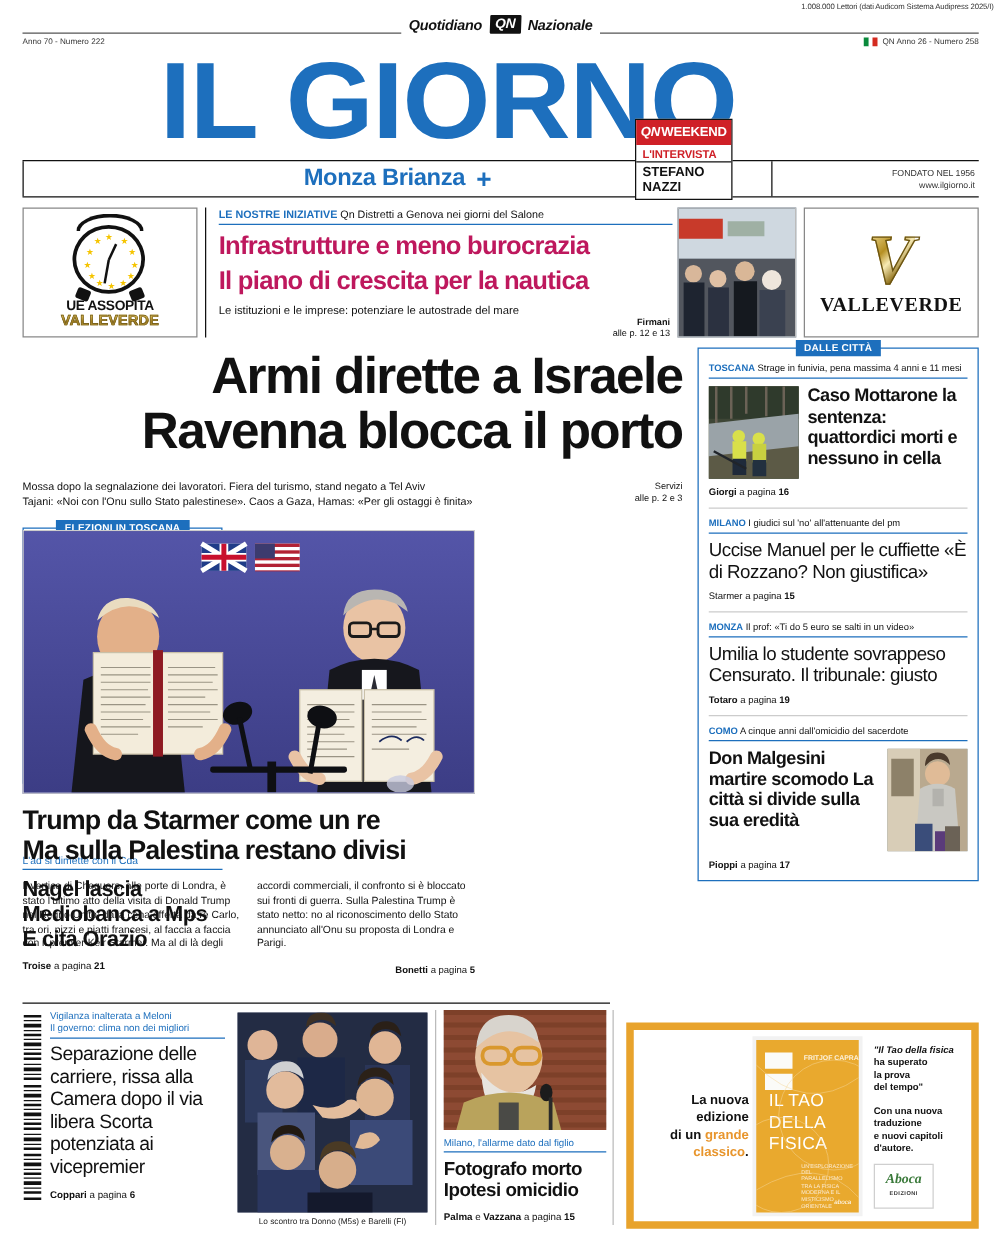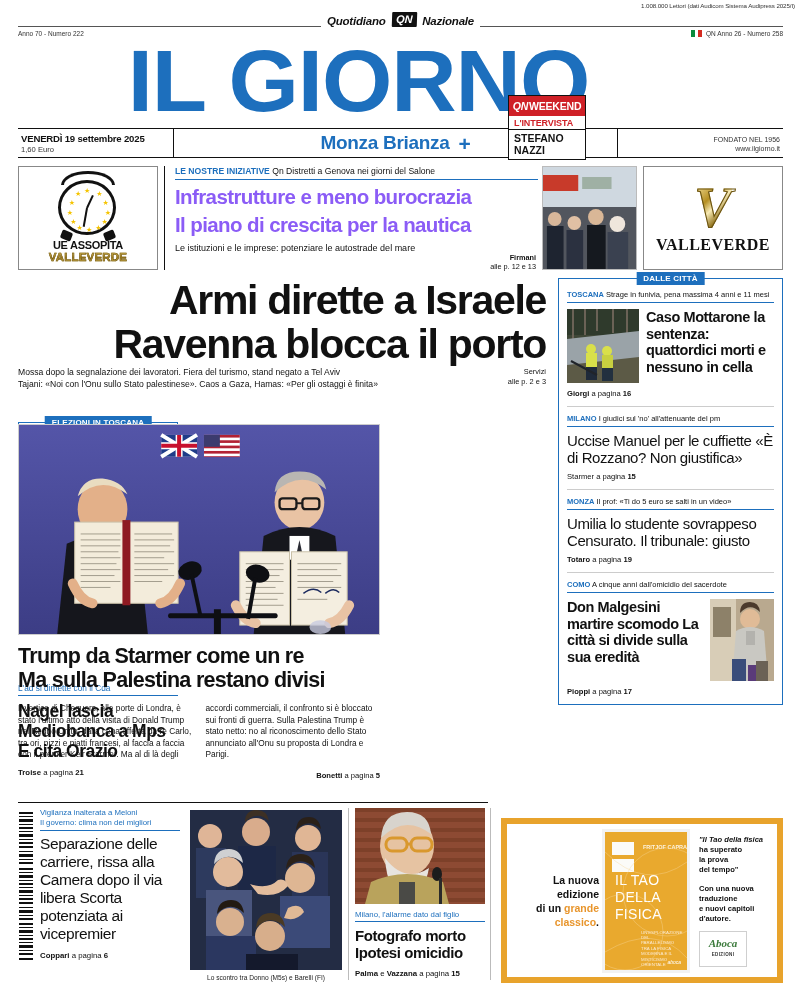--- a/index.html
+++ b/index.html
@@ -85,21 +85,21 @@
   
   .promo { position:absolute; left:18px; right:18px; top:166px; height:104px;
            display:flex; align-items:stretch; }
   .promo-ad-left { width:140px; border:1px solid #888; background:#fff; position:relative; }
   .promo-vert { width:1px; background:#111; margin:0 6px; }
   .promo-mid { flex:1; position:relative; padding:0 4px; }
   .promo-kicker { font-size:8.6px; line-height:11px; border-bottom:1px solid #1d6fbd; padding-bottom:2px; }
   .promo-kicker b { color:#1d6fbd; font-weight:800; }
   .promo-kicker span { color:#111; }
   .promo-h {
-    font-weight:800; font-size:20.5px; line-height:23px; color:#8b5cf6;
+    font-weight:800; font-size:20.5px; line-height:23px; color:#be185d;
     letter-spacing:-0.6px; margin-top:5px;
   }
   .promo-sub { font-size:9px; color:#111; margin-top:7px; }
   .promo-credit { position:absolute; right:6px; bottom:-1px; text-align:right; font-size:7.3px; line-height:9px;}
   .promo-credit .nm { font-weight:800; }
   .promo-photo { width:95px; background:#6a7f95; border:1px solid #bbb; }
   .promo-ad-right { width:140px; border:1px solid #888; background:#fff; margin-left:6px; position:relative; }
 
   
   .euclock { position:absolute; inset:0; display:flex; flex-direction:column; align-items:center; justify-content:center; }
@@ -136,21 +136,21 @@
   .col-right { position:absolute; left:540px; top:0; width:225px; }
 
   
   .hero { position:absolute; left:0; top:0; width:528px; }
   .hero h1 {
     font-weight:800; font-size:41px; line-height:44px; letter-spacing:-1.3px;
     color:#111; text-align:right;
   }
   .hero h1 .l1 { display:block; }
   .hero h1 .l2 { display:block; }
-  .hero-sub { display:flex; margin-top:1px; align-items:flex-start; }
+  .hero-sub { display:flex; margin-top:18px; align-items:flex-start; }
   .hero-sub .txt { flex:1; font-size:8.6px; line-height:11.5px; color:#111; }
   .hero-sub .srv { width:66px; text-align:right; font-size:7.4px; line-height:9.5px; }
 
   
   .toscana { position:absolute; left:0; top:144px; width:160px; border:1px solid #1d6fbd; padding:11px 7px 8px 7px; }
   .badge {
     position:absolute; left:50%; transform:translateX(-50%); top:-7px;
     background:#1d6fbd; color:#fff; font-weight:800; font-size:8px;
     padding:2px 7px; letter-spacing:0.2px; white-space:nowrap;
   }
@@ -255,24 +255,20 @@
         <span>WEEKEND</span>
     </div>
     <div class="qnw-intervista">L'INTERVISTA</div>
     <div class="qnw-name">
       <div>STEFANO</div>
       <div>NAZZI</div>
     </div>
   </div>
 
   <div class="infobar">
-    <div class="ib-date">
-      <div class="d1">VENERDÌ 19 settembre 2025</div>
-      <div class="d2">1,60 Euro</div>
-    </div>
     <div class="ib-sep"></div>
     <div class="ib-edition">
       <span>Monza Brianza</span>
       <span class="ib-plus">+</span>
     </div>
     <div class="ib-sep"></div>
     <div class="ib-right">
       <div>FONDATO NEL 1956</div>
       <div>www.ilgiorno.it</div>
     </div>

